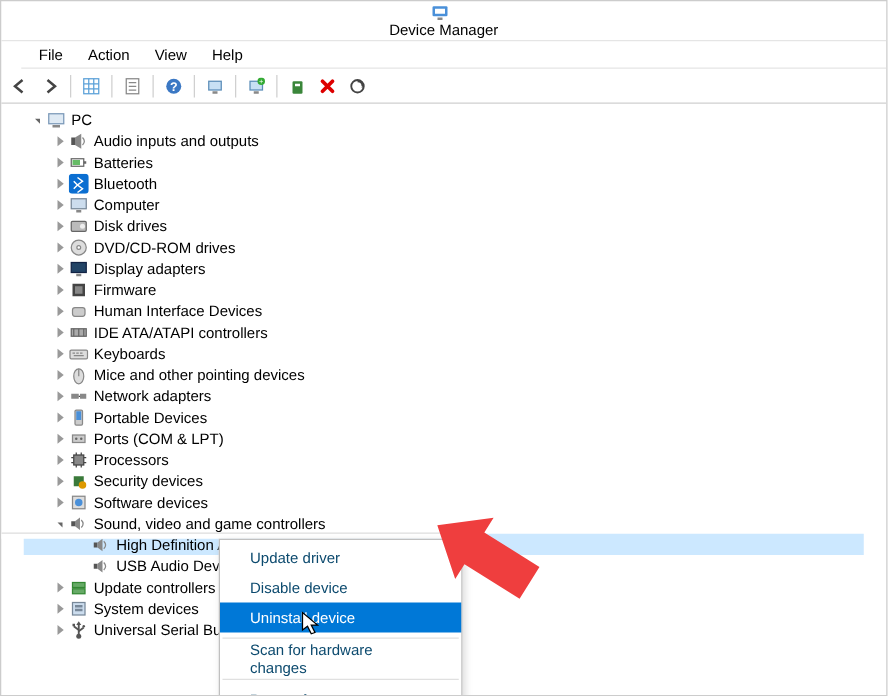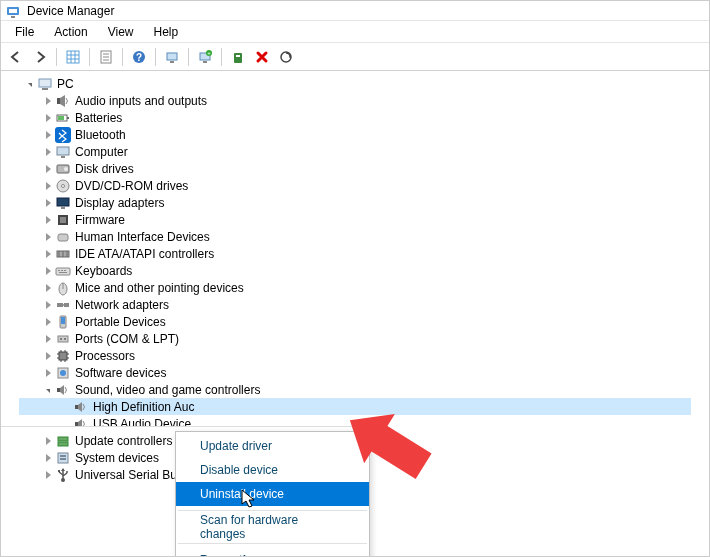--- a/index.html
+++ b/index.html
@@ -1,22 +1,22 @@
 <!DOCTYPE html>
 <html><head>
 <meta charset="utf-8">
 <style>
   * { box-sizing: border-box; margin: 0; padding: 0; font-family: "Segoe UI", Tahoma, sans-serif; }
   body { width: 710px; height: 557px; background: #fff; font-size: 12px; position: relative; overflow: hidden; border: 1px solid #ccc; }
 
-  .titlebar { display: flex; align-items: center; height: 20px; padding: 0 4px; border-bottom: 1px solid #e5e5e5; }
+  .titlebar { display: flex; align-items: center; height: 32px; padding: 0 4px; border-bottom: 1px solid #e5e5e5; flex-direction: column; }
   .titlebar .app-icon { width: 16px; height: 16px; margin-right: 6px; }
   .titlebar .title { font-size: 12px; color: #000; }
 
-  .menubar { display: flex; align-items: center; height: 22px; padding: 0 4px; border-bottom: 1px solid #e5e5e5; }
+  .menubar { display: flex; align-items: center; height: 22px; padding: 0 4px; border-bottom: 1px solid #e5e5e5; margin-left: 16px; }
   .menubar .menu-item { padding: 2px 10px; font-size: 12px; color: #000; cursor: default; }
 
   .toolbar { display: flex; align-items: center; height: 28px; padding: 2px 4px; border-bottom: 1px solid #d0d0d0; gap: 2px; }
   .toolbar .tb-btn { width: 22px; height: 22px; display: flex; align-items: center; justify-content: center; cursor: default; border: 1px solid transparent; border-radius: 2px; }
   .toolbar .sep { width: 1px; height: 18px; background: #d0d0d0; margin: 0 3px; }
 
   .tree-container { padding: 4px 18px; overflow: auto; }
   .tree-row { display: flex; align-items: center; height: 17px; white-space: nowrap; cursor: default; }
   .tree-row.selected { background: #cce8ff; }
   .tree-row.selected .label { }
@@ -350,20 +350,31 @@
           <line x1="10" y1="12" x2="10" y2="14" stroke="#444"></line>
         </svg>
       </span>
       <span class="label">Processors</span>
     </div>
     <div class="tree-row">
       <span class="indent" style="width: 22px;"></span>
       <span class="arrow closed"></span>
       <span class="node-icon">
         <svg width="16" height="16">
+          <rect x="4" y="4" width="8" height="8" fill="#3a7a3a"></rect>
+          <circle cx="11" cy="11" r="3" fill="#d90"></circle>
+        </svg>
+      </span>
+      <span class="label">Security devices</span>
+    </div>
+    <div class="tree-row">
+      <span class="indent" style="width: 22px;"></span>
+      <span class="arrow closed"></span>
+      <span class="node-icon">
+        <svg width="16" height="16">
           <rect x="3" y="3" width="10" height="10" fill="#ddd" stroke="#888"></rect>
           <circle cx="8" cy="8" r="3" fill="#4a90d9"></circle>
         </svg>
       </span>
       <span class="label">Software devices</span>
     </div>
     <div class="tree-row">
       <span class="indent" style="width: 22px;"></span>
       <span class="arrow open"></span>
       <span class="node-icon">

